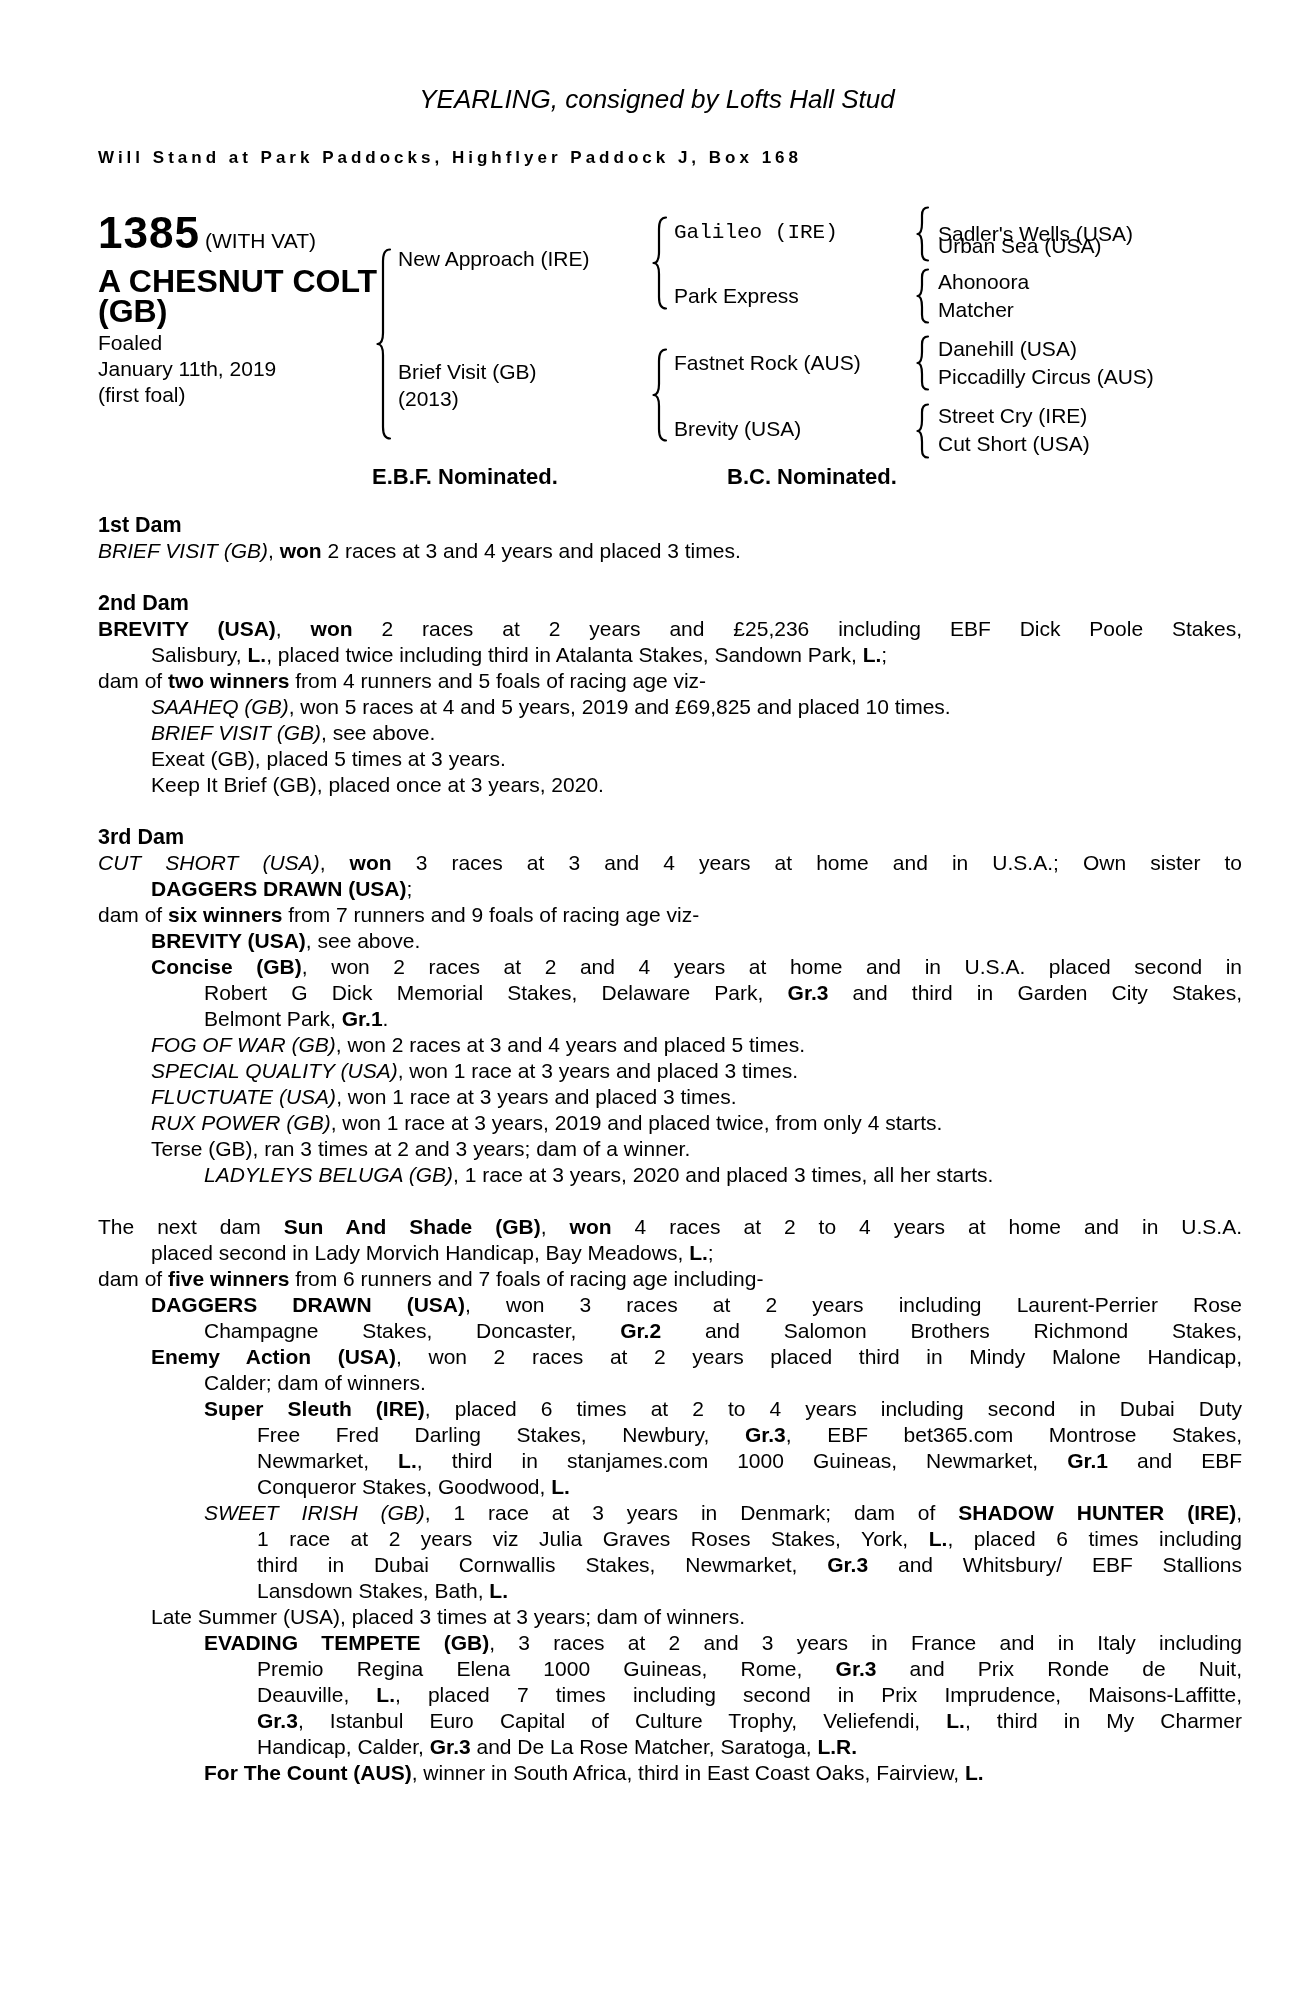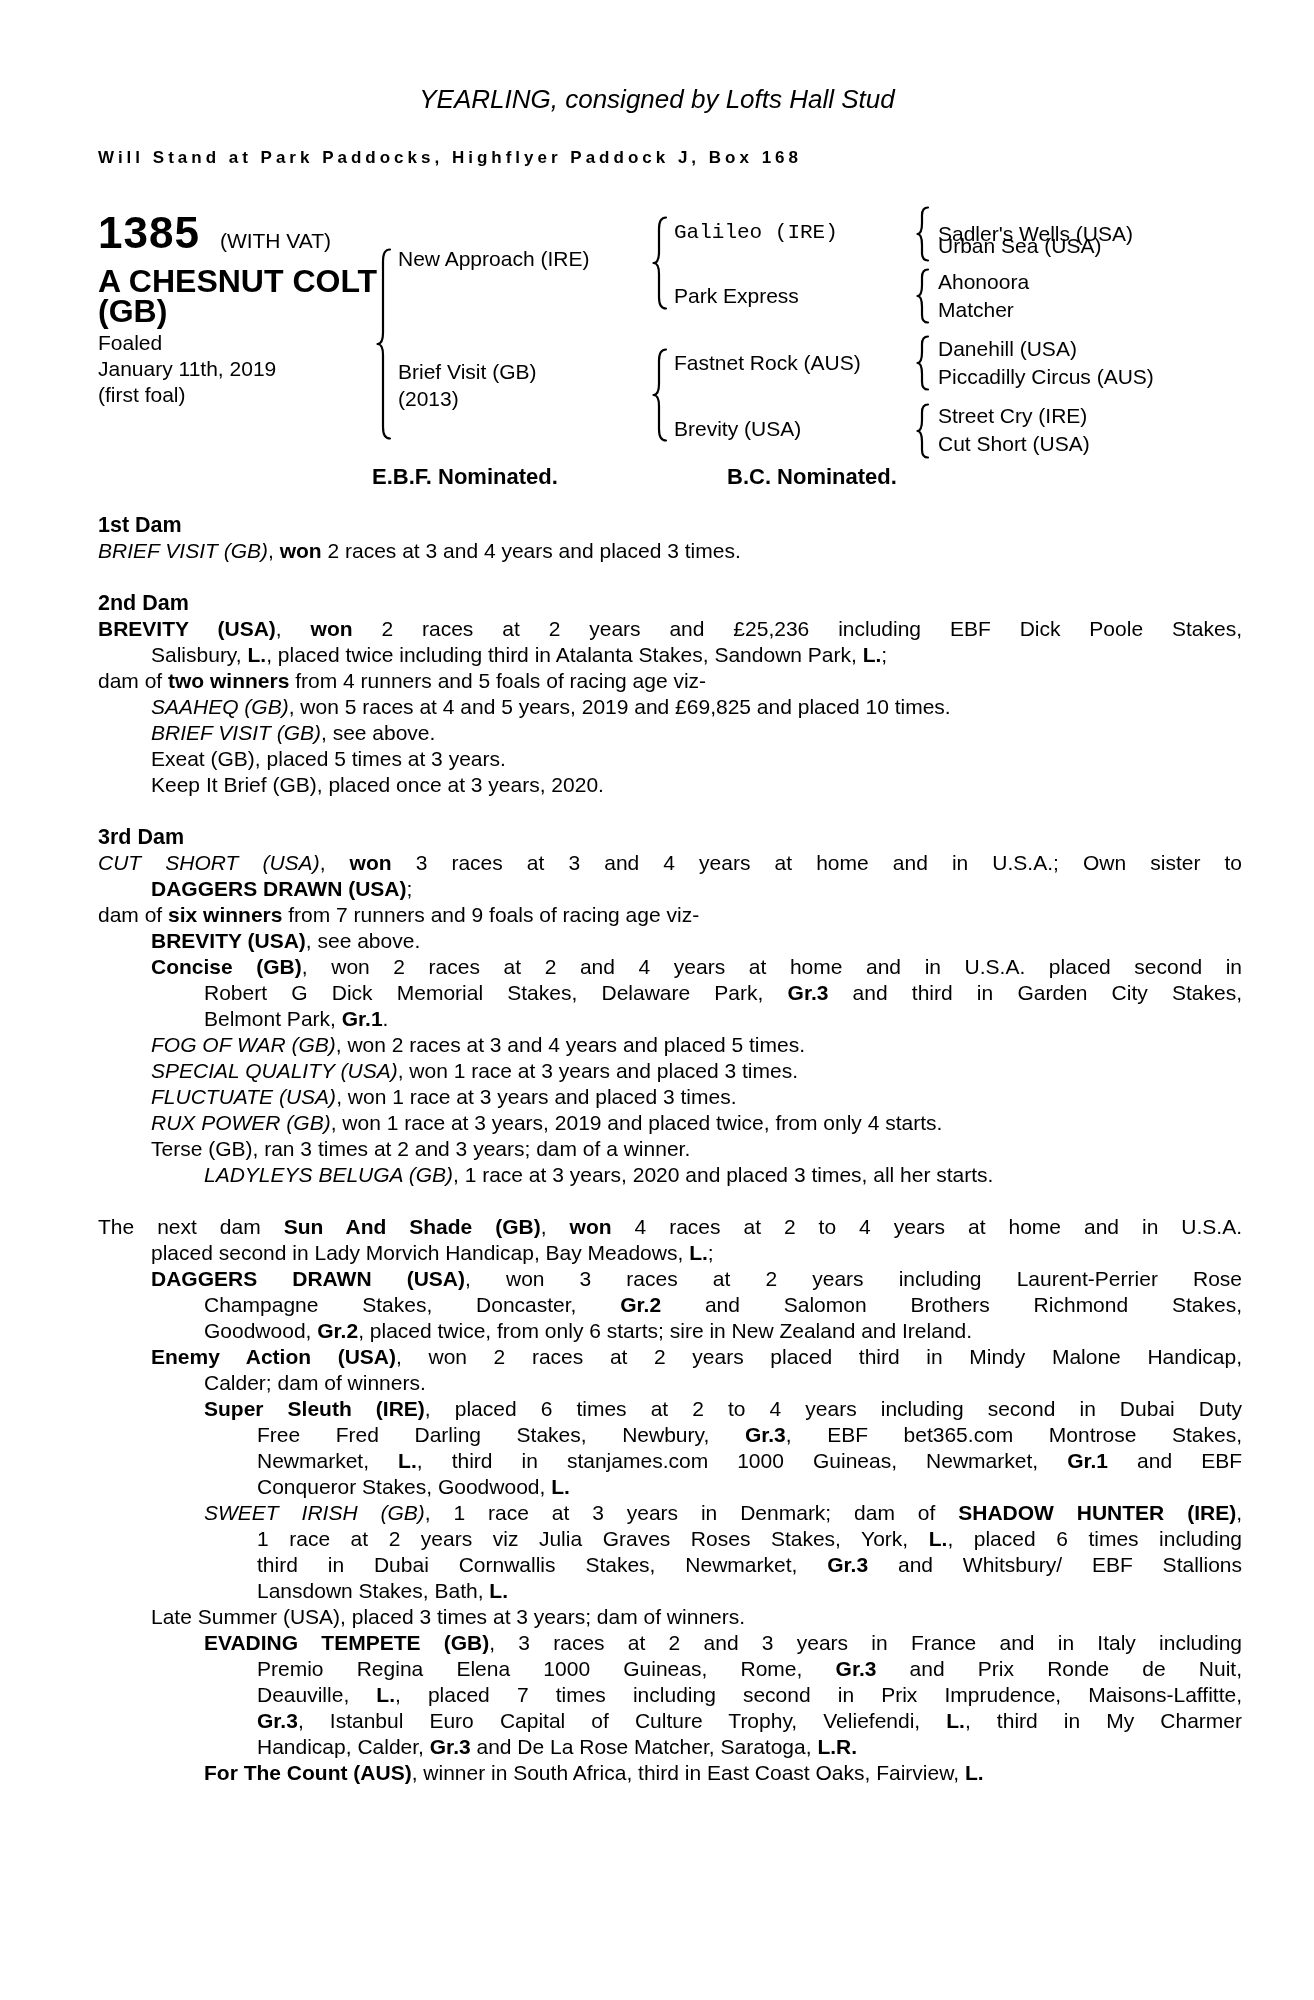--- a/index.html
+++ b/index.html
@@ -8,21 +8,21 @@
     font-family:"Liberation Sans", sans-serif;position:relative;overflow:hidden;
   }
   .abs{position:absolute;}
   .title{
     left:0;right:0;top:84px;text-align:center;
     font-style:italic;font-size:26px;line-height:30px;
   }
   .standline{
     left:98px;top:148px;font-weight:bold;font-size:17px;letter-spacing:4px;white-space:nowrap;
   }
-  .lot-head{left:98px;top:210px;display:flex;align-items:baseline;gap:20px;}
+  .lot-head{left:98px;top:210px;display:flex;align-items:baseline;gap:5px;}
   .lot-no{font-weight:bold;font-size:44px;line-height:46px;letter-spacing:1px;}
   .vat{font-size:21px;}
   .colt-name{left:98px;top:266px;font-weight:bold;font-size:32px;line-height:30px;}
   .foaled{left:98px;top:330px;font-size:21px;line-height:26px;}
   .ped{font-size:21px;line-height:24px;white-space:nowrap;}
   .brace{pointer-events:none;}
   .nom{font-weight:bold;font-size:22px;white-space:nowrap;}
   #body-text{left:98px;top:502px;width:1144px;}
   .section{margin:10px 0 26px 0;}
   .section:last-child{margin-bottom:0;}
@@ -124,23 +124,23 @@
       <div class="ln ind1"><span class="i">FOG OF WAR (GB)</span><span class="">, won 2 races at 3 and 4 years and placed 5 times.</span></div>
       <div class="ln ind1"><span class="i">SPECIAL QUALITY (USA)</span><span class="">, won 1 race at 3 years and placed 3 times.</span></div>
       <div class="ln ind1"><span class="i">FLUCTUATE (USA)</span><span class="">, won 1 race at 3 years and placed 3 times.</span></div>
       <div class="ln ind1"><span class="i">RUX POWER (GB)</span><span class="">, won 1 race at 3 years, 2019 and placed twice, from only 4 starts.</span></div>
       <div class="ln ind1"><span class="">Terse (GB), ran 3 times at 2 and 3 years; dam of a winner.</span></div>
       <div class="ln ind2"><span class="i">LADYLEYS BELUGA (GB)</span><span class="">, 1 race at 3 years, 2020 and placed 3 times, all her starts.</span></div>
     </div>
     <div class="section">
       <div class="ln ind0 j"><span class="">The next dam </span><span class="b">Sun And Shade (GB)</span><span class="">, </span><span class="b">won</span><span class=""> 4 races at 2 to 4 years at home and in U.S.A.</span></div>
       <div class="ln ind1"><span class="">placed second in Lady Morvich Handicap, Bay Meadows, </span><span class="b">L.</span><span class="">;</span></div>
+      <div class="ln ind0"><span class="">dam of </span><span class="b">five winners</span><span class=""> from 6 runners and 7 foals of racing age including-</span></div>
       <div class="ln ind1 j"><span class="b">DAGGERS DRAWN (USA)</span><span class="">, won 3 races at 2 years including Laurent-Perrier Rose</span></div>
       <div class="ln ind2 j"><span class="">Champagne Stakes, Doncaster, </span><span class="b">Gr.2</span><span class=""> and Salomon Brothers Richmond Stakes,</span></div>
-      <div class="ln ind2"><span class="">Goodwood, </span><span class="b">Gr.2</span><span class="">, placed twice, from only 6 starts; sire in New Zealand and Ireland.</span></div>
       <div class="ln ind1 j"><span class="b">Enemy Action (USA)</span><span class="">, won 2 races at 2 years placed third in Mindy Malone Handicap,</span></div>
       <div class="ln ind2"><span class="">Calder; dam of winners.</span></div>
       <div class="ln ind2 j"><span class="b">Super Sleuth (IRE)</span><span class="">, placed 6 times at 2 to 4 years including second in Dubai Duty</span></div>
       <div class="ln ind3 j"><span class="">Free Fred Darling Stakes, Newbury, </span><span class="b">Gr.3</span><span class="">, EBF bet365.com Montrose Stakes,</span></div>
       <div class="ln ind3 j"><span class="">Newmarket, </span><span class="b">L.</span><span class="">, third in stanjames.com 1000 Guineas, Newmarket, </span><span class="b">Gr.1</span><span class=""> and EBF</span></div>
       <div class="ln ind3"><span class="">Conqueror Stakes, Goodwood, </span><span class="b">L.</span></div>
       <div class="ln ind2 j"><span class="i">SWEET IRISH (GB)</span><span class="">, 1 race at 3 years in Denmark; dam of </span><span class="b">SHADOW HUNTER (IRE)</span><span class="">,</span></div>
       <div class="ln ind3 j"><span class="">1 race at 2 years viz Julia Graves Roses Stakes, York, </span><span class="b">L.</span><span class="">, placed 6 times including</span></div>
       <div class="ln ind3 j"><span class="">third in Dubai Cornwallis Stakes, Newmarket, </span><span class="b">Gr.3</span><span class=""> and Whitsbury/ EBF Stallions</span></div>
       <div class="ln ind3"><span class="">Lansdown Stakes, Bath, </span><span class="b">L.</span></div>

